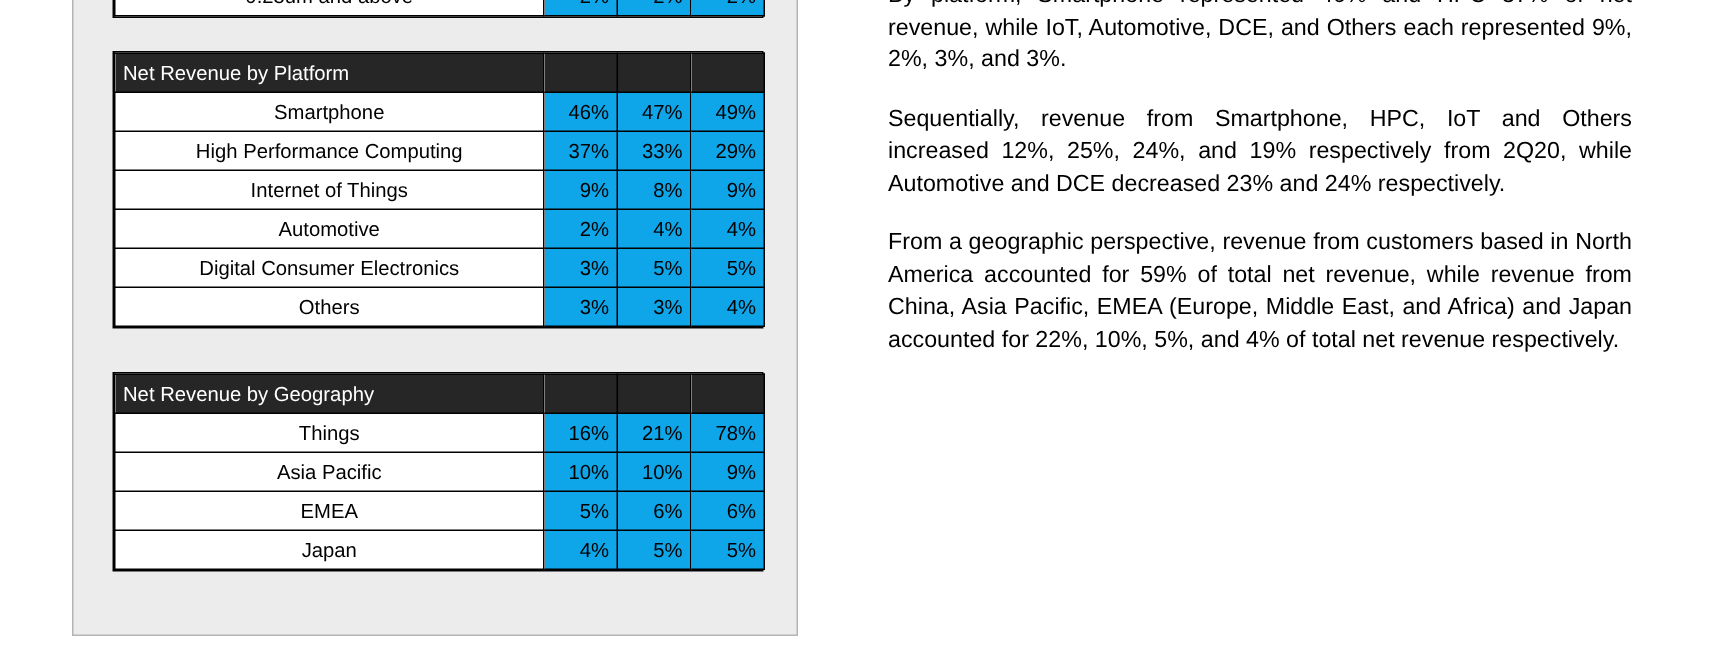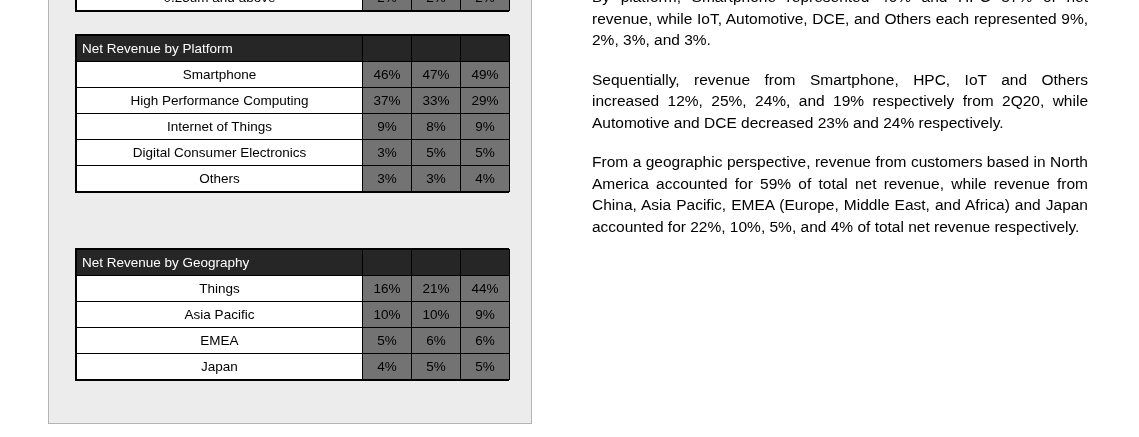--- a/index.html
+++ b/index.html
@@ -68,22 +68,22 @@
   thead th.num {
     text-align: center;
     padding-left: 48px;
   }
 
   tbody td.label {
     text-align: center;
     background: #ffffff;
   }
   tbody td.num {
-    text-align: center;
-    background: #737373;
+    text-align: right;
+    background: #0ea5e9;
   }
 
   col.c-label { width: 286px; }
   col.c-num { width: 49px; }
 
   
   #text-column {
     position: absolute;
     left: 592px;
     top: -14px;
@@ -152,20 +152,26 @@
           <td class="num">33%</td>
           <td class="num">29%</td>
         </tr>
         <tr>
           <td class="label">Internet of Things</td>
           <td class="num">9%</td>
           <td class="num">8%</td>
           <td class="num">9%</td>
         </tr>
         <tr>
+          <td class="label">Automotive</td>
+          <td class="num">2%</td>
+          <td class="num">4%</td>
+          <td class="num">4%</td>
+        </tr>
+        <tr>
           <td class="label">Digital Consumer Electronics</td>
           <td class="num">3%</td>
           <td class="num">5%</td>
           <td class="num">5%</td>
         </tr>
         <tr>
           <td class="label">Others</td>
           <td class="num">3%</td>
           <td class="num">3%</td>
           <td class="num">4%</td>
@@ -188,21 +194,21 @@
           <th class="num">3Q20</th>
           <th class="num">2Q20</th>
           <th class="num">3Q19</th>
         </tr>
       </thead>
       <tbody>
         <tr>
           <td class="label">Things</td>
           <td class="num">16%</td>
           <td class="num">21%</td>
-          <td class="num">44%</td>
+          <td class="num">78%</td>
         </tr>
         <tr>
           <td class="label">Asia Pacific</td>
           <td class="num">10%</td>
           <td class="num">10%</td>
           <td class="num">9%</td>
         </tr>
         <tr>
           <td class="label">EMEA</td>
           <td class="num">5%</td>

